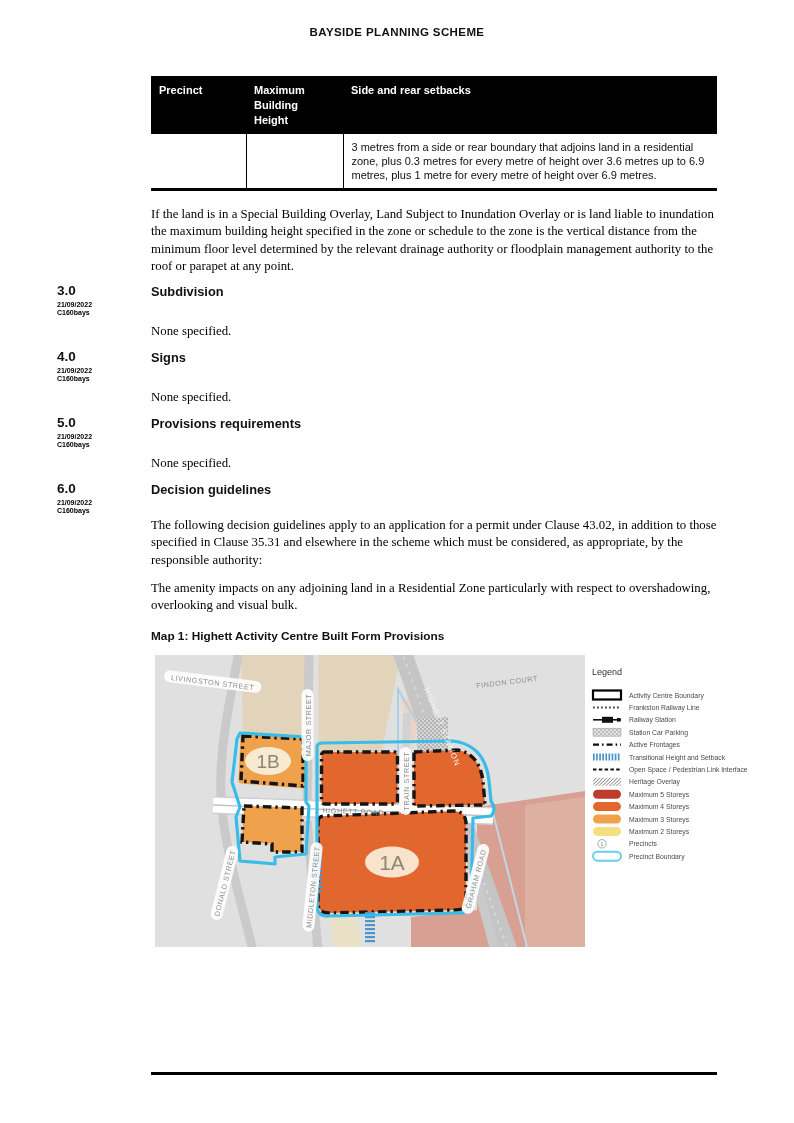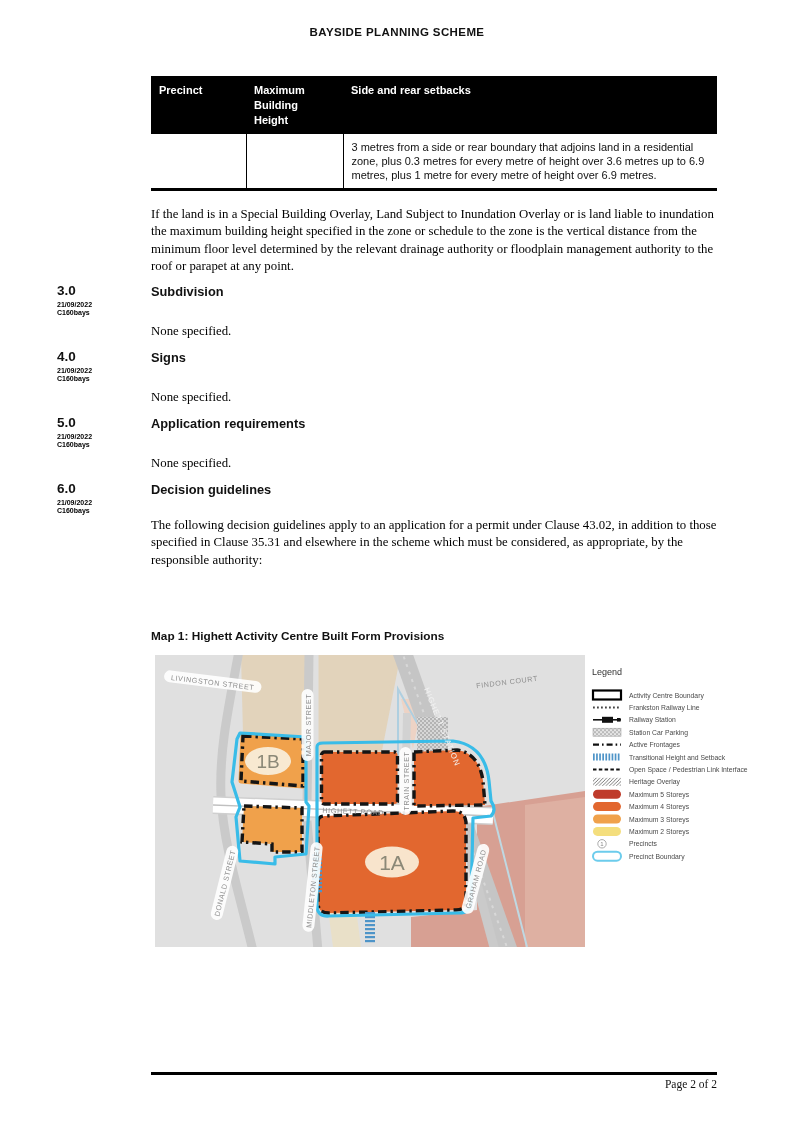--- a/index.html
+++ b/index.html
@@ -83,30 +83,31 @@
     <span>C160bays</span></div>
   </div>
   <div class="sec-title" style="top:350px;">Signs</div>
   <div class="para serif" style="top:376px;">None specified.</div>
 
   <div class="marginal" style="top:416px;">
     <div class="num">5.0</div>
     <div class="amend"><span>21/09/2022</span><br>
     <span>C160bays</span></div>
   </div>
-  <div class="sec-title" style="top:416px;">Application requirements</div>
+  <div class="sec-title" style="top:416px;">Provisions requirements</div>
   <div class="para serif" style="top:442px;">None specified.</div>
 
   <div class="marginal" style="top:482px;">
     <div class="num">6.0</div>
     <div class="amend"><span>21/09/2022</span><br>
     <span>C160bays</span></div>
   </div>
   <div class="sec-title" style="top:482px;">Decision guidelines</div>
   <div class="para serif" style="top:504px;">The following decision guidelines apply to an application for a permit under Clause 43.02, in addition to those specified in Clause 35.31 and elsewhere in the scheme which must be considered, as appropriate, by the responsible authority:</div>
+  <div class="para serif" style="top:567px;">The amenity impacts on any adjoining land in a Residential Zone particularly with respect to overshadowing, overlooking and visual bulk.</div>
 
   <div class="map-title">Map 1: Highett Activity Centre Built Form Provisions</div>
 
   <div class="map-wrap">
   <svg width="605" height="292" viewBox="0 0 605 292" xmlns="http://www.w3.org/2000/svg">
     <defs>
       <pattern id="xhatch" width="4" height="4" patternUnits="userSpaceOnUse">
         <path d="M0,0 L4,4 M4,0 L0,4" stroke="#9a9a9a" stroke-width="0.6"></path>
       </pattern>
       <pattern id="dhatch" width="3.5" height="3.5" patternUnits="userSpaceOnUse">
@@ -292,15 +293,14 @@
       </g>
       <g transform="translate(0,201.2)">
         <rect x="438" y="-4.5" width="28" height="9" rx="4.5" fill="#fff" stroke="#6CCCEC" stroke-width="2"></rect>
         <text class="leg-t" x="474" y="2.5">Precinct Boundary</text>
       </g>
     </g>
   </svg>
   </div>
 
   <div class="footer-rule"></div>
-  <div class="footer-text serif">Page 2 of 2</div>
 
 </div>
 
 </body></html>

